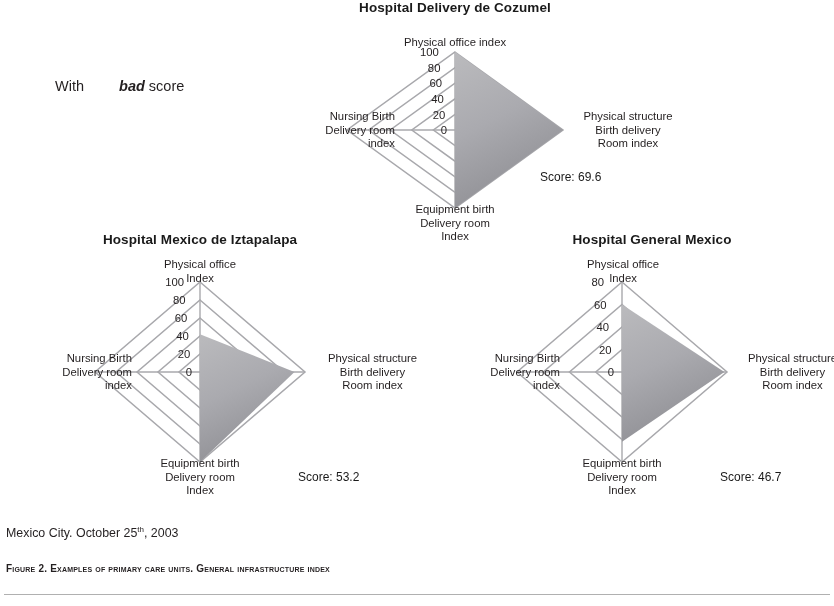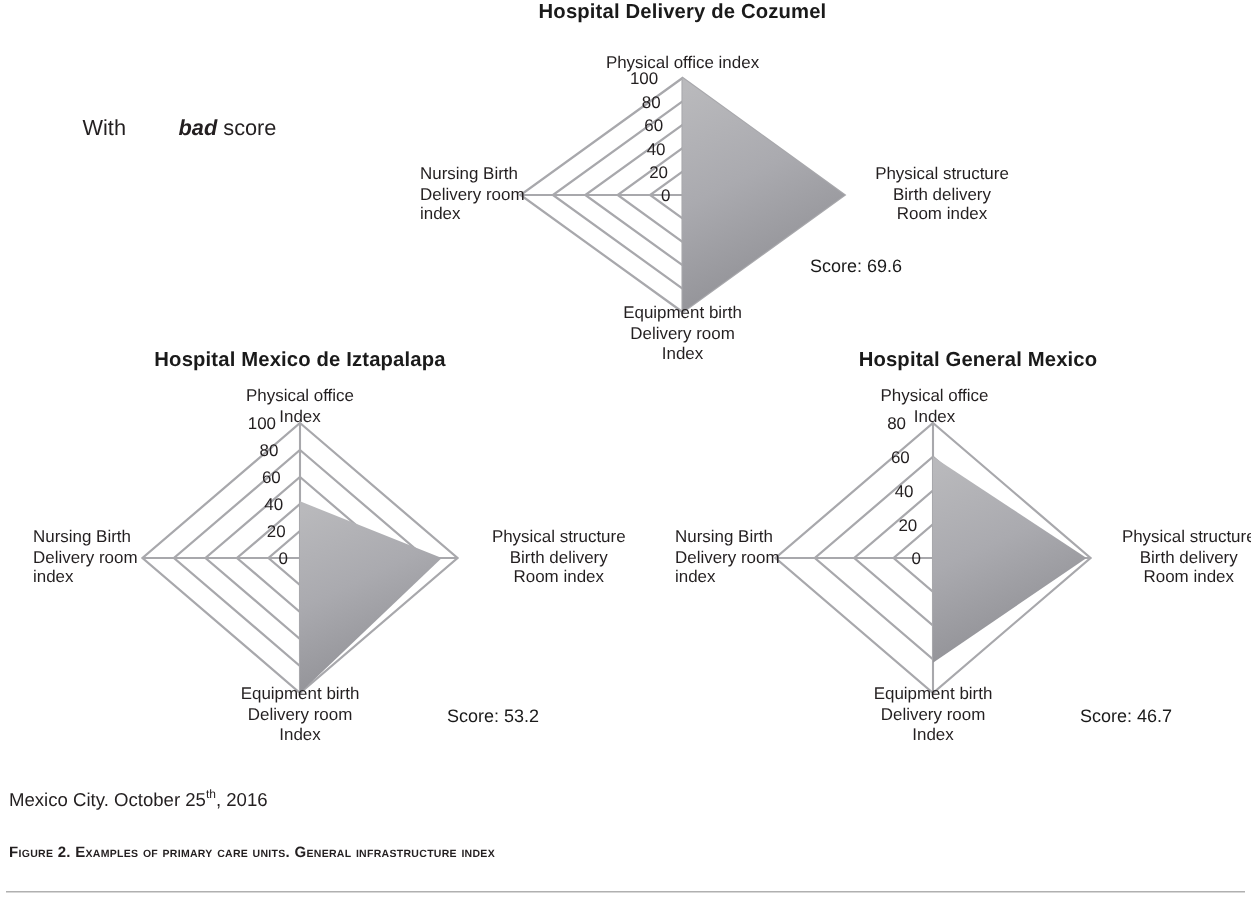--- a/index.html
+++ b/index.html
@@ -52,21 +52,21 @@
   }
   .axis-label {
     position: absolute;
     font-size: 11.3px;
     line-height: 13.6px;
     color: #231f20;
     white-space: pre-line;
   }
   .axis-label.top { text-align: center; }
   .axis-label.bottom { text-align: center; }
-  .axis-label.left { text-align: left; }
+  .axis-label.left { text-align: right; }
   .axis-label.right { text-align: center; }
   .score-label {
     position: absolute;
     font-size: 12px;
     font-weight: normal;
     color: #1a1a1a;
     white-space: nowrap;
   }
   .tick-text {
     font-size: 11.3px;
@@ -236,20 +236,20 @@
 Delivery room
 Index</div>
         <div class="axis-label left" style="left: -20px; top: 120px; width: 110px;">Nursing Birth
 Delivery room
 index</div>
         <div class="score-label" style="left: 250px; top: 238px;">Score: 46.7</div>
       </div>
     </div>
 
   <div class="footer-date">
-    <span>Mexico City. October 25</span><sup>th</sup><span>, 2016</span>
+    <span>Mexico City. October 25</span><sup>th</sup><span>, 2003</span>
   </div>
 
   <div class="figure-caption">Figure 2. Examples of primary care units. General infrastructure index</div>
 
   <div class="rule"></div>
 
 </div>
 
 </body></html>

